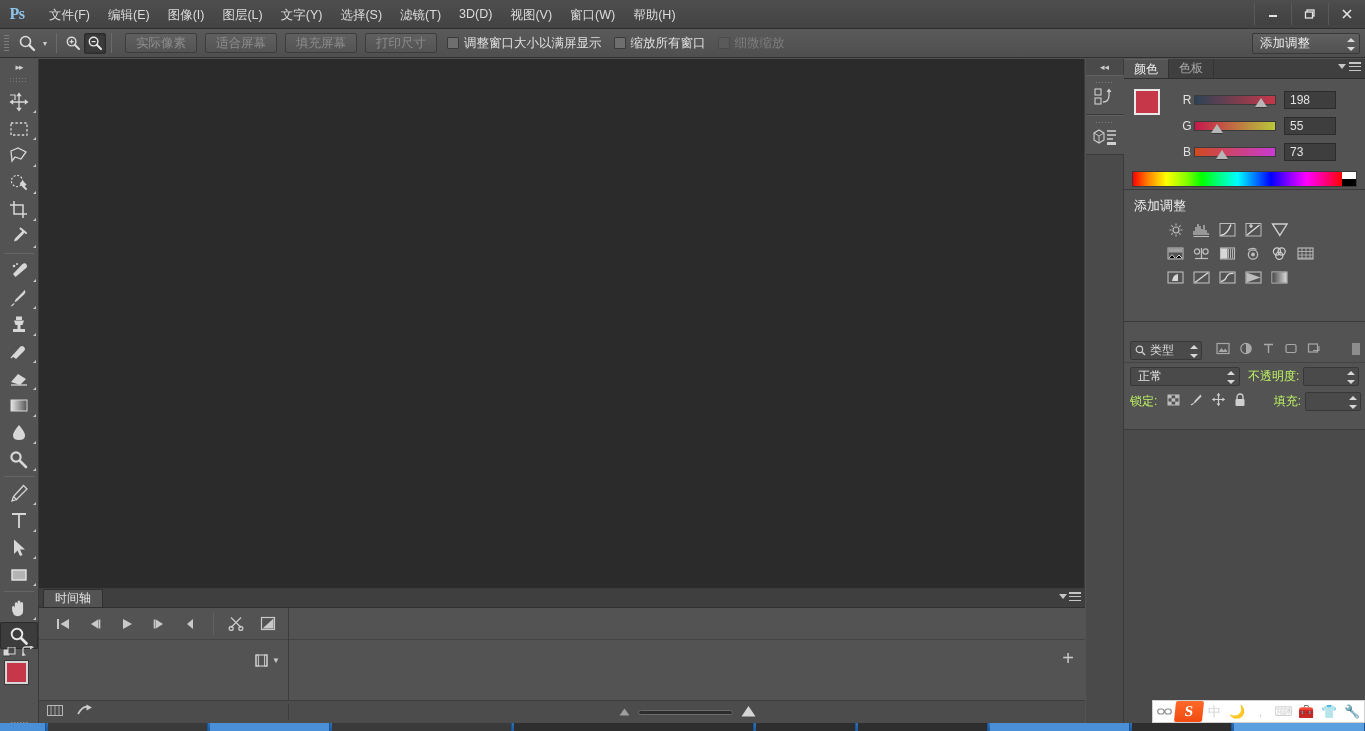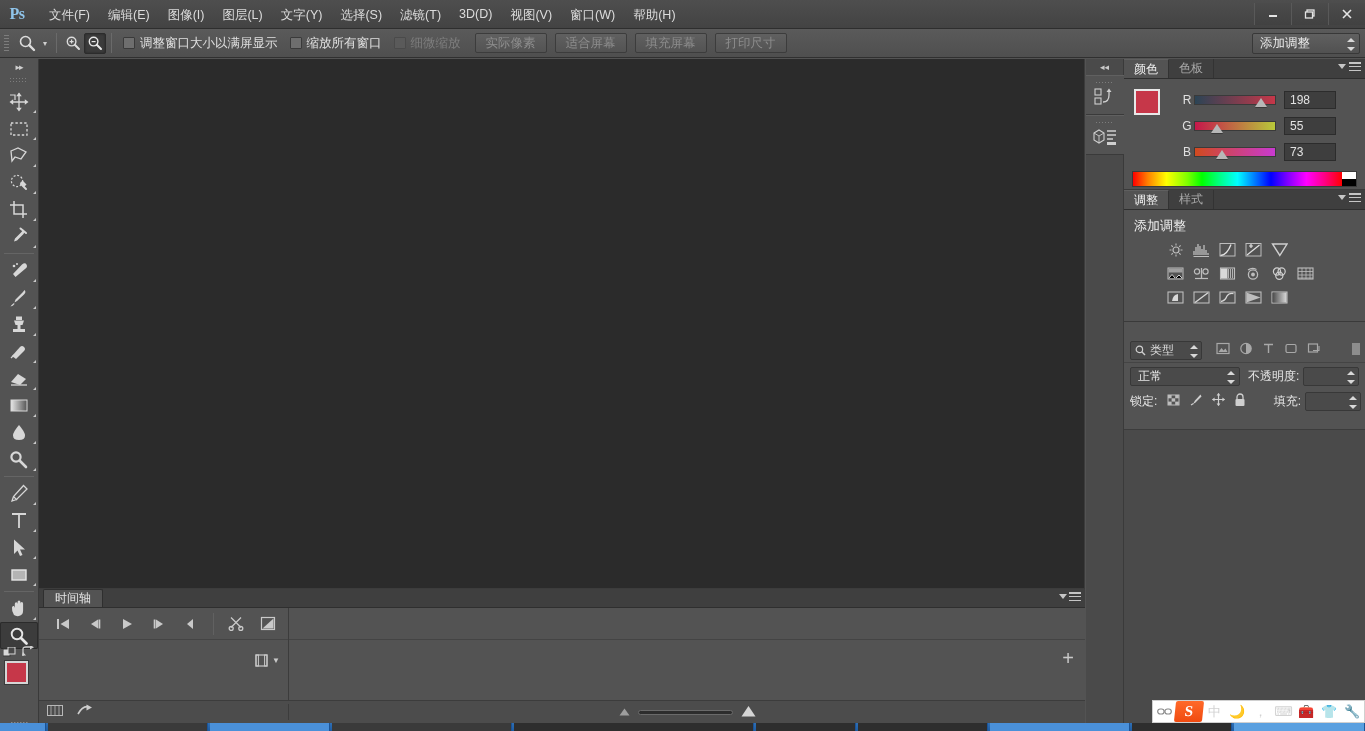--- a/index.html
+++ b/index.html
@@ -260,21 +260,21 @@
     border: 1px solid #383838; border-radius: 2px; display: flex; align-items: center; padding-left: 4px;
   }
   .type-select .lbl { font-size: 12px; color: #dcdcdc; margin-left: 4px; }
   .filter-icons { display: flex; align-items: center; margin-left: 14px; gap: 9px; }
   .lp-blend { height: 24px; display: flex; align-items: center; padding: 2px 4px 0 6px; }
   .blend-select {
     position: relative; width: 110px; height: 19px; background: #4a4a4a;
     border: 1px solid #383838; border-radius: 2px; display: flex; align-items: center; padding-left: 7px;
     font-size: 12px; color: #e6e6e6;
   }
-  .lbl-inline { font-size: 12px; color: #e5e5e5; margin: 0 4px 0 8px; white-space: nowrap; }
+  .lbl-inline { font-size: 12px; color: #bef264; margin: 0 4px 0 8px; white-space: nowrap; }
   .val-field {
     position: relative; width: 56px; height: 19px; background: #4a4a4a;
     border: 1px solid #383838; border-radius: 2px; display: flex; align-items: center; padding-left: 5px;
     font-size: 12px; color: #e6e6e6;
   }
   .lp-lock { height: 26px; display: flex; align-items: center; padding: 2px 4px 0 6px; }
   .lock-icons { display: flex; align-items: center; gap: 9px; margin-left: 6px; }
   .lp-list { position: absolute; left: 0; top: 90px; right: 0; bottom: 0; background: #4a4a4a; border-top: 1px solid #3c3c3c; }
 
   
@@ -375,39 +375,39 @@
       </svg>
     </div>
     <div class="icon-btn active">
       <svg width="16" height="16" viewBox="0 0 16 16">
         <circle cx="6.6" cy="6.6" r="4.3" fill="none" stroke="#e8e8e8" stroke-width="1.4"></circle>
         <path d="M4.6 6.6h4" stroke="#e8e8e8" stroke-width="1.2"></path>
         <path d="M9.8 9.8 L14 14" stroke="#e8e8e8" stroke-width="2" stroke-linecap="round"></path>
       </svg>
     </div>
     <div class="opt-sep"></div>
-    <div id="opt-checks" style="display:flex;align-items:center">
-        <div class="checkwrap">
-          <span class="checkbox"></span>
-          <span class="lbl">调整窗口大小以满屏显示</span>
-        </div>
-        <div class="checkwrap">
-          <span class="checkbox"></span>
-          <span class="lbl">缩放所有窗口</span>
-        </div>
-        <div class="checkwrap disabled">
-          <span class="checkbox"></span>
-          <span class="lbl">细微缩放</span>
-        </div>
-      </div>
     <div id="opt-buttons" style="display:flex;align-items:center;margin-left:4px">
         <div class="opt-button">实际像素</div>
         <div class="opt-button">适合屏幕</div>
         <div class="opt-button">填充屏幕</div>
         <div class="opt-button">打印尺寸</div>
+      </div>
+    <div id="opt-checks" style="display:flex;align-items:center">
+        <div class="checkwrap">
+          <span class="checkbox"></span>
+          <span class="lbl">调整窗口大小以满屏显示</span>
+        </div>
+        <div class="checkwrap">
+          <span class="checkbox"></span>
+          <span class="lbl">缩放所有窗口</span>
+        </div>
+        <div class="checkwrap disabled">
+          <span class="checkbox"></span>
+          <span class="lbl">细微缩放</span>
+        </div>
       </div>
     <div class="workspace-select">
       <span>添加调整</span>
       <span class="spin-arrows">
           <i class="up"></i>
           <i class="dn"></i>
         </span>
     </div>
   </div>
 
@@ -816,32 +816,20 @@
       <div class="spectrum">
         <span class="grad"></span>
         <span class="wb">
           <i style="background:#ffffff"></i>
             <i style="background:#000000"></i>
         </span>
       </div>
     </div>
 
     <div class="adj-panel">
-      <div class="panel-tabbar" id="adj-tabs">
-          <div class="ptab active">调整</div>
-          <div class="ptab">样式</div>
-          <div class="panel-menu">
-            <span class="pm-tri"></span>
-            <span class="pm-lines">
-              <i></i>
-              <i></i>
-              <i></i>
-            </span>
-          </div>
-        </div>
       <div class="adj-title">添加调整</div>
       <div class="adj-grid" id="adj-grid">
           <div class="adj-rowi">
             <span class="adj-ic">
               <span><svg width="17" height="15" viewBox="0 0 17 15">
                   <circle cx="9" cy="8" r="3" fill="none" stroke="#bdbdbd" stroke-width="1.2"></circle>
                   <path d="M9 1.5 V3.5 M9 12.5 V14.5 M2.5 8 H4.5 M13.5 8 H15.5 M4.4 3.4 L5.8 4.8 M12.2 11.2 L13.6 12.6 M13.6 3.4 L12.2 4.8 M5.8 11.2 L4.4 12.6" stroke="#bdbdbd" stroke-width="1.1"></path>
                 </svg></span>
             </span>
             <span class="adj-ic">

